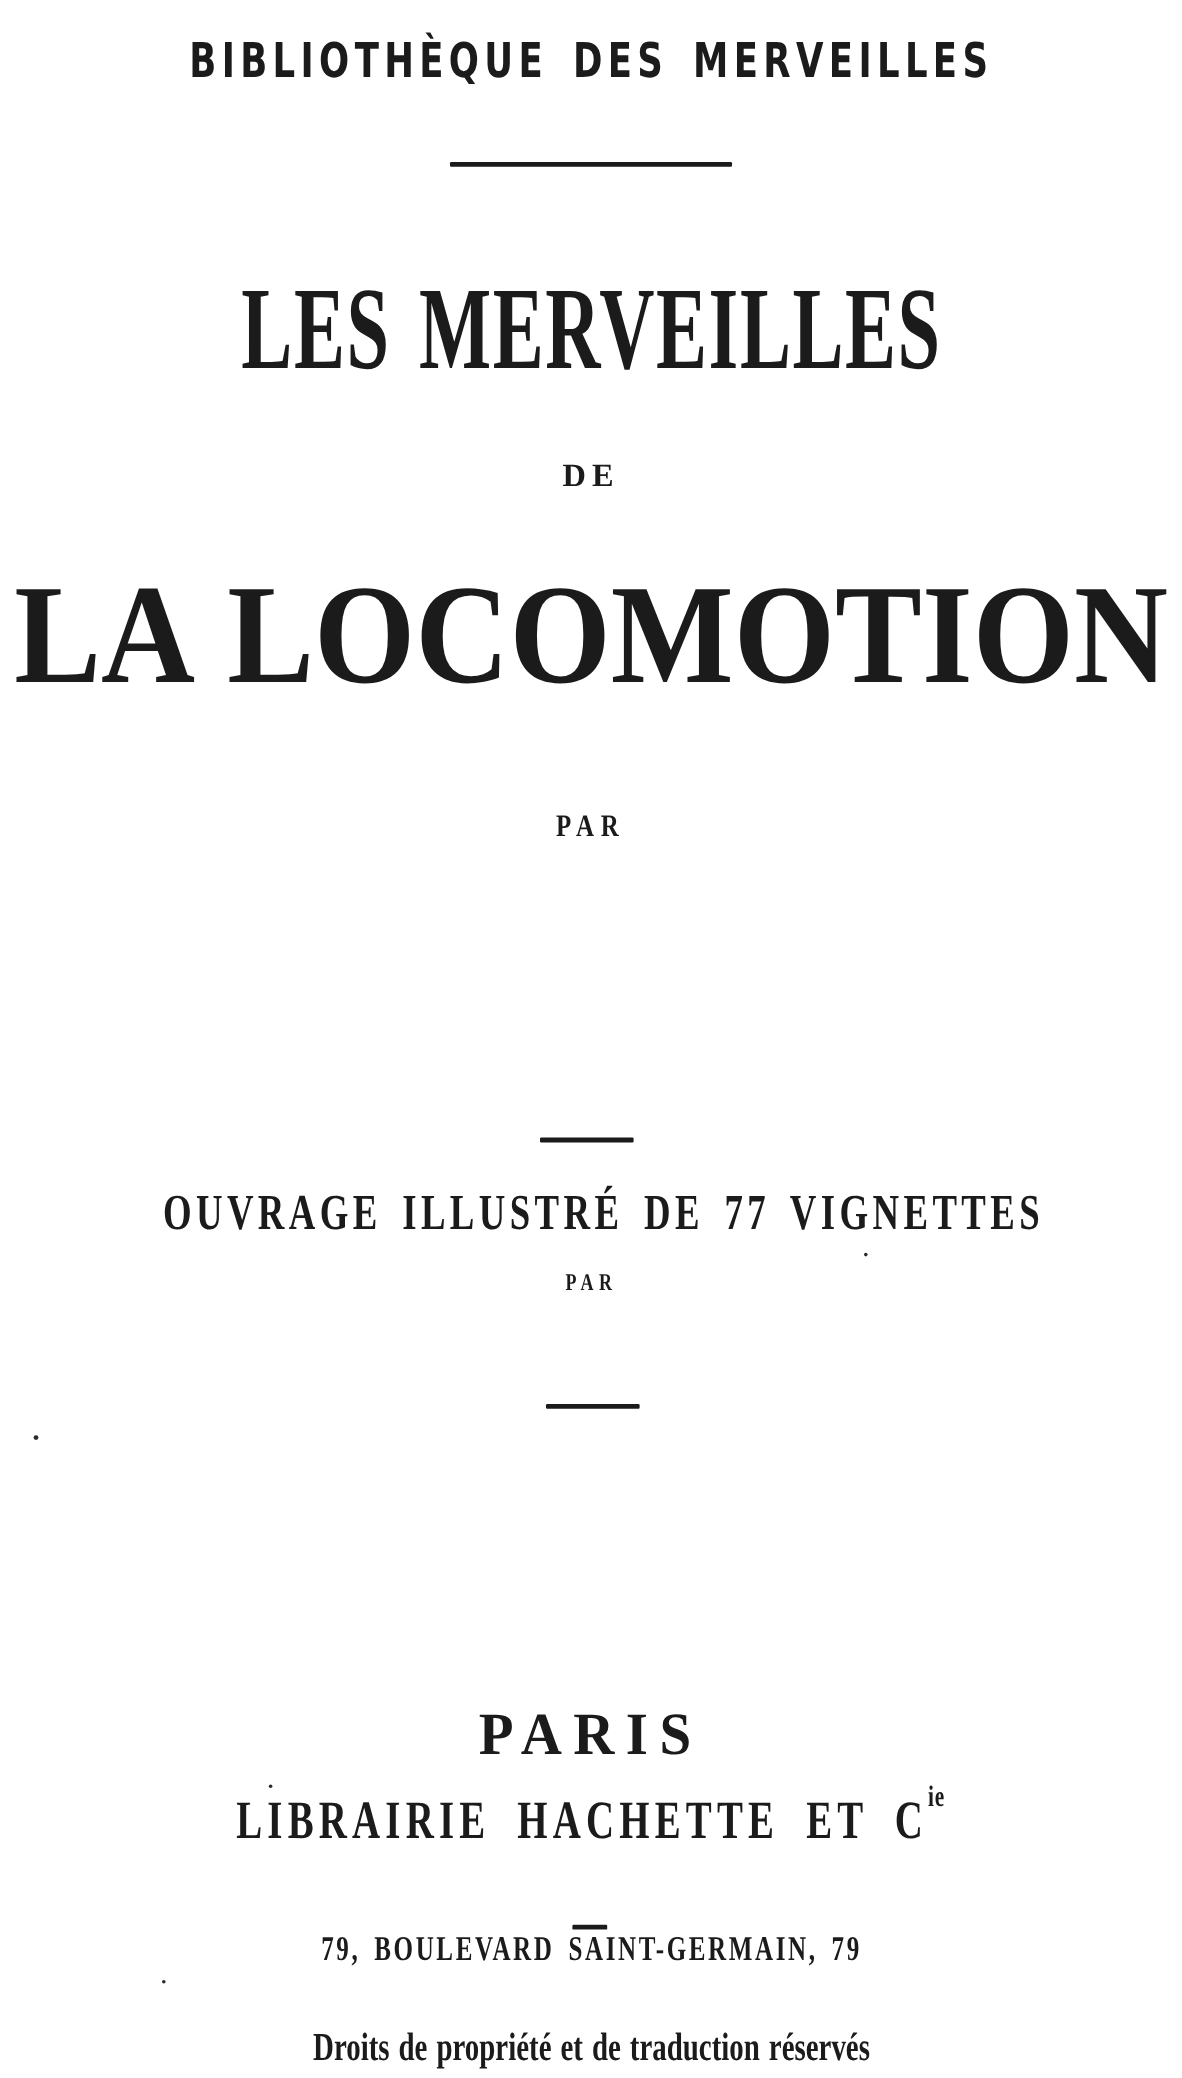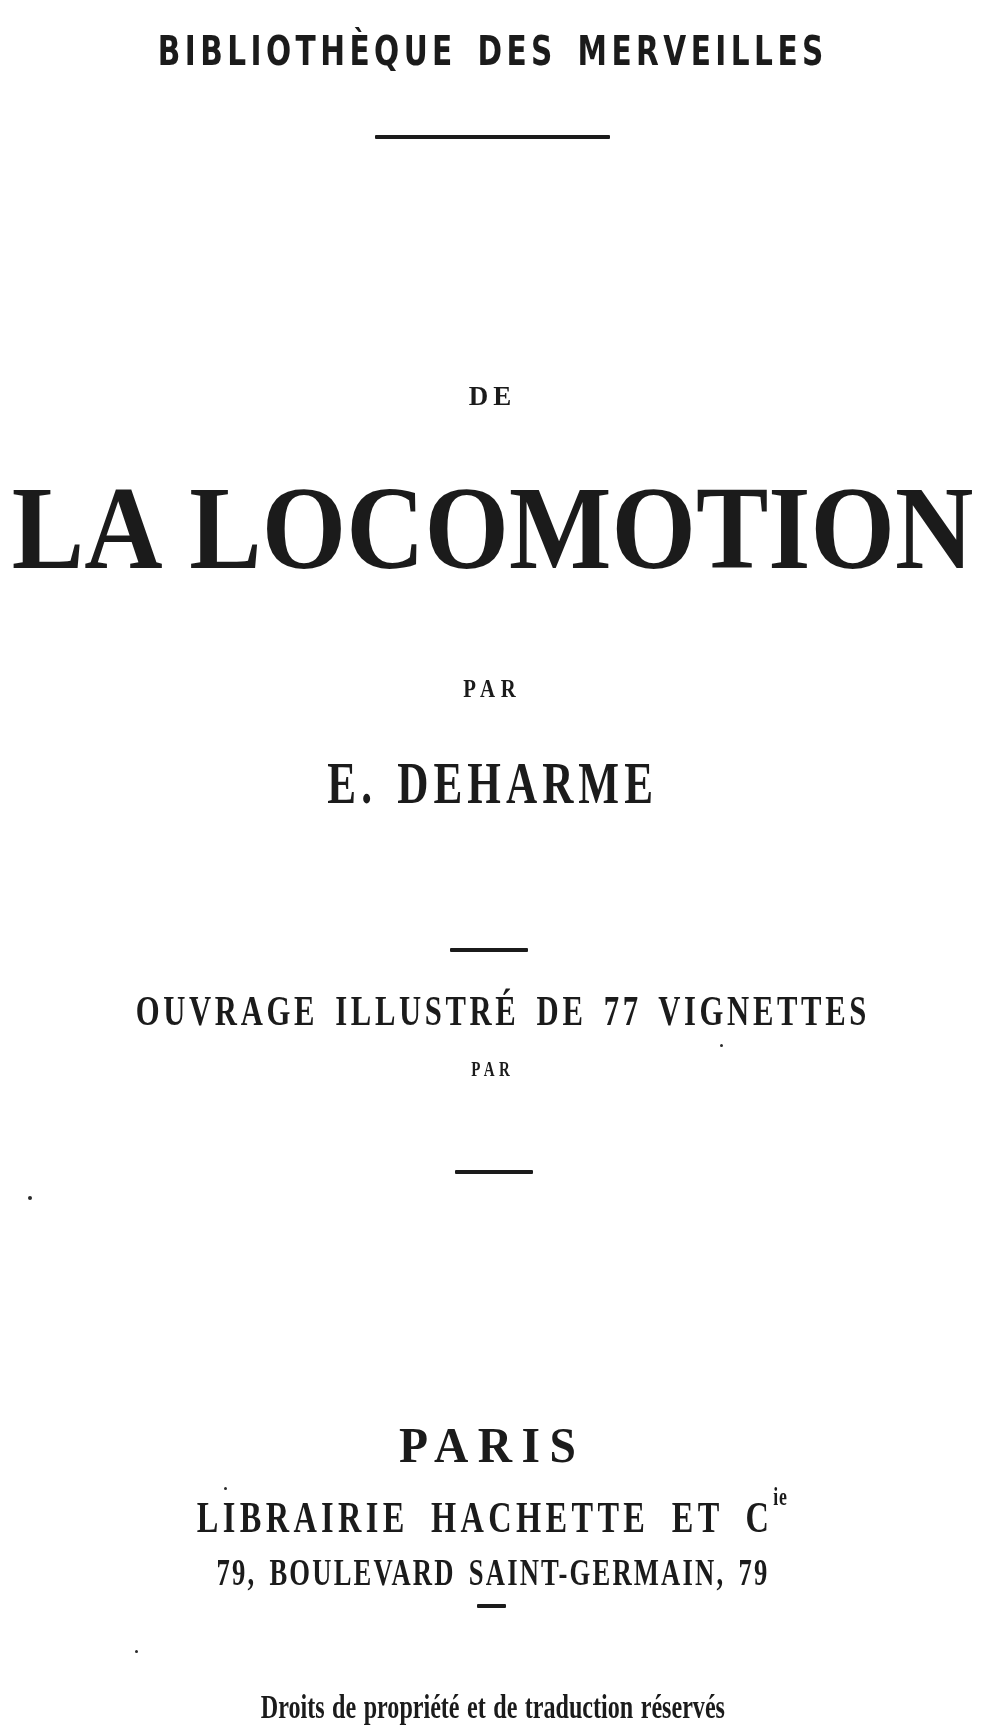--- a/index.html
+++ b/index.html
@@ -57,21 +57,21 @@
   .l-illus { top: 1093px; font-size: 27px; }
   .s-illus { letter-spacing: 2px; word-spacing: 4px; transform: scaleX(0.85); }
 
   .l-city { top: 1420px; font-size: 50px; }
   .s-city { letter-spacing: 10px; transform: scaleX(0.95); }
 
   .l-publisher { top: 1495px; font-size: 45px; }
   .s-publisher { letter-spacing: 6px; word-spacing: 14px; transform: scaleX(0.72); }
   .abbr { font-size: 0.55em; position: relative; top: -0.45em; letter-spacing: 1px; }
 
-  .l-address { top: 1554px; font-size: 37px; }
+  .l-address { top: 1610px; font-size: 29px; }
   .s-address { letter-spacing: 3px; word-spacing: 6px; transform: scaleX(0.72); }
 
   .l-year { top: 1622px; font-size: 45px; }
   .s-year { letter-spacing: 7px; transform: scaleX(0.85); }
 
   .l-rights { top: 1691px; font-size: 33px; }
   .s-rights { word-spacing: 2px; transform: scaleX(0.73); }
 
   .rule {
     position: absolute;
@@ -99,36 +99,36 @@
 <body>
 
 <div class="page">
 
   <div class="line sans l-collection">
     <span class="stretch s-collection">BIBLIOTHÈQUE DES MERVEILLES</span>
   </div>
 
   <div class="rule rule-1"></div>
 
+  <div class="line serif l-title1">
+    <span class="stretch s-title1">LES MERVEILLES</span>
+  </div>
 
   <div class="line serif l-de">
     <span class="stretch s-de">DE</span>
   </div>
 
   <div class="line serif wide l-title2">
     <span class="stretch s-title2">LA LOCOMOTION</span>
   </div>
 
   <div class="line serif l-par1">
     <span class="stretch s-par1">PAR</span>
   </div>
 
-  <div class="line serif l-author">
-    <span class="stretch s-author">E. DEHARME</span>
-  </div>
 
   <div class="rule rule-2"></div>
 
   <div class="line serif l-ouvrage">
     <span class="stretch s-ouvrage">OUVRAGE ILLUSTRÉ DE 77 VIGNETTES</span>
   </div>
 
   <div class="line serif l-par2">
     <span class="stretch s-par2">PAR</span>
   </div>

